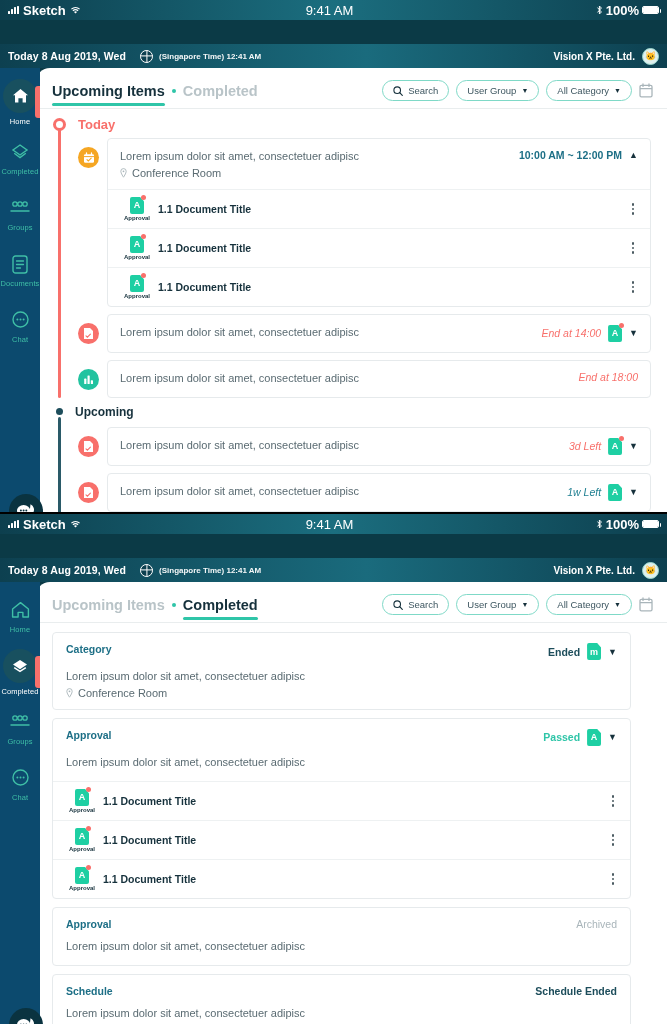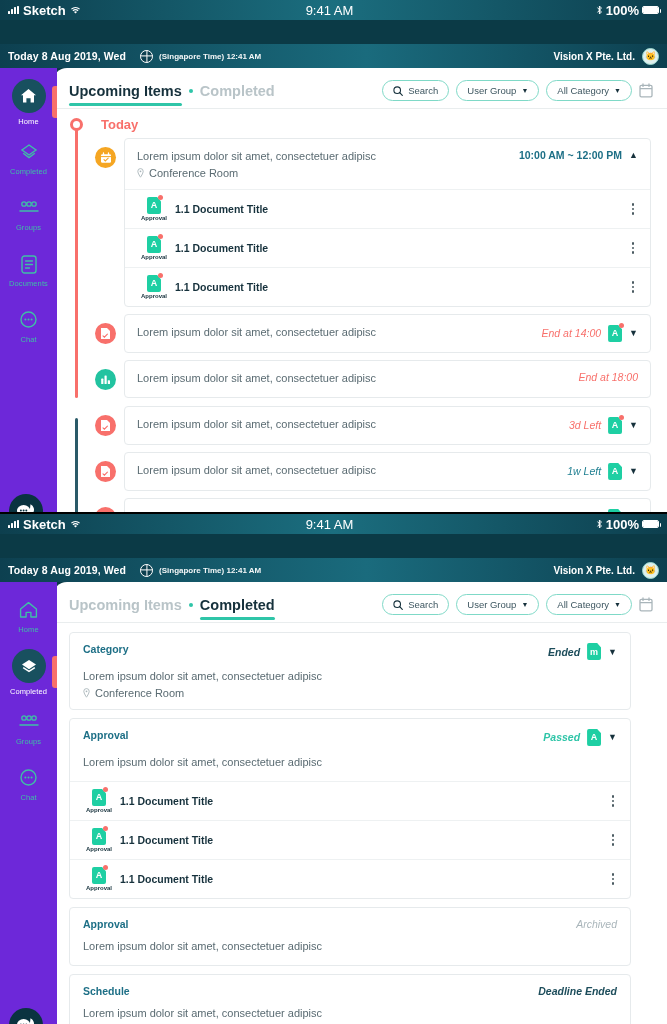--- a/index.html
+++ b/index.html
@@ -56,21 +56,21 @@
     background:#dff0ee; border:1px solid #9ad6cd;
     display:flex;align-items:center;justify-content:center;
     font-size:9px; line-height:1;
   }
 
   
   .body { display:flex; height: calc(512px - 44px); position:relative; background:#0b3a46; }
 
   
   .sidebar {
-    width:57px; flex:none; background:#6d28d9;
+    width:40px; flex:none; background:#0c4a6e;
     padding-top:6px; position:relative; z-index:3;
   }
   .nav-item {
     height:56px; display:flex; flex-direction:column;
     align-items:center; justify-content:center; gap:3px;
     color:#3fbfa6; position:relative; cursor:pointer;
   }
   .nav-item .nav-ico { width:24px;height:24px;display:flex;align-items:center;justify-content:center; }
   .nav-item .nav-lbl { font-size:7.5px; letter-spacing:.1px; }
   .nav-item.active { color:#fff; }
@@ -129,21 +129,21 @@
 
   
   .tl-group { position:relative; padding-left:26px; }
   .tl-line { position:absolute; left:6px; top:12px; bottom:0; width:2.5px; border-radius:2px; }
   .tl-line.today { background:#f8706b; }
   .tl-line.upcoming { background:#2a5a68; }
   .tl-head { display:flex; align-items:center; gap:0; margin-left:-26px; margin-bottom:6px; }
   .tl-marker { width:13px;height:13px;border-radius:50%; margin-left:1px; flex:none; }
   .tl-marker.hollow { border:3px solid #f8706b; background:#fff; }
   .tl-marker.solid { width:7px;height:7px; background:#1d4d5b; margin-left:4px; }
-  .tl-title { font-size:12px; font-weight:bold; margin-left:18px; }
+  .tl-title { font-size:12px; font-weight:bold; margin-left:12px; }
   .tl-title.today { color:#f8706b; font-size:13px; }
   .tl-title.upcoming { color:#16313c; }
 
   .row { display:flex; align-items:flex-start; gap:8px; margin-bottom:7px; }
   .row-ico { width:21px;height:21px;border-radius:50%; flex:none; margin-top:9px;
     display:flex;align-items:center;justify-content:center; }
   .ico-meeting { background:#f5a623; }
   .ico-approval { background:#f8706b; }
   .ico-chart { background:#22c3a0; }
 
@@ -183,21 +183,21 @@
   .kebab { margin-left:auto; display:flex; flex-direction:column; gap:2px; cursor:pointer; padding:2px 4px; }
   .kebab i { width:2.5px;height:2.5px;border-radius:50%;background:#4a5a61;display:block; }
 
   
   .c-card {
     border:1px solid #e6eaec; border-radius:4px; background:#fff;
     margin-bottom:8px;
   }
   .c-head { display:flex; align-items:flex-start; padding:10px 13px 9px 13px; }
   .c-kind { font-size:10.5px; font-weight:bold; color:#1d6f86; }
-  .c-status { font-size:10.5px; font-weight:bold;font-style:italic; }
+  .c-status { font-size:10.5px; font-weight:bold; }
   .c-status.ended { color:#1d4d5b; }
   .c-status.passed { color:#2fc5a8; }
   .c-status.archived { color:#a9b5ba; font-weight:normal; }
   .c-status.deadline { color:#1d4d5b; }
   .c-body { padding:0 13px 10px 13px; }
   .completed-scroll { flex:1; overflow:hidden; padding:9px 36px 0 16px; }
 
   svg { display:block; }
 </style>
 </head>
@@ -455,20 +455,24 @@
                 <div class="card-meta">
                   <span class="due red">End at 18:00</span>
                 </div>
               </div>
             </div>
           </div>
         </div>
 
         <div class="tl-group" style="margin-top:4px;">
           <div class="tl-line upcoming"></div>
+          <div class="tl-head">
+            <span class="tl-marker solid"></span>
+            <span class="tl-title upcoming" style="margin-left:12px;">Upcoming</span>
+          </div>
 
           <div class="row" style="margin-top:8px;">
             <span class="row-ico ico-approval">
               <svg width="11" height="13" viewBox="0 0 11 13">
                   <path d="M1 1h6l3 3v8H1z" fill="#fff"></path>
                   <path d="M3 8.8l1.4 1.4 3-3" stroke="#f8706b" stroke-width="1.1" fill="none" stroke-linecap="round"></path>
                 </svg>
             </span>
             <div class="card">
               <div class="card-head">
@@ -752,21 +756,21 @@
           </div>
           <div class="c-body">
             <div class="card-txt">Lorem ipsum dolor sit amet, consectetuer adipisc</div>
           </div>
         </div>
 
         <div class="c-card">
           <div class="c-head">
             <span class="c-kind">Schedule</span>
             <span class="card-meta">
-              <span class="c-status deadline">Deadline Ended</span>
+              <span class="c-status deadline">Schedule Ended</span>
             </span>
           </div>
           <div class="c-body">
             <div class="card-txt">Lorem ipsum dolor sit amet, consectetuer adipisc</div>
           </div>
         </div>
 
       </div>
     </div>
   </div>

